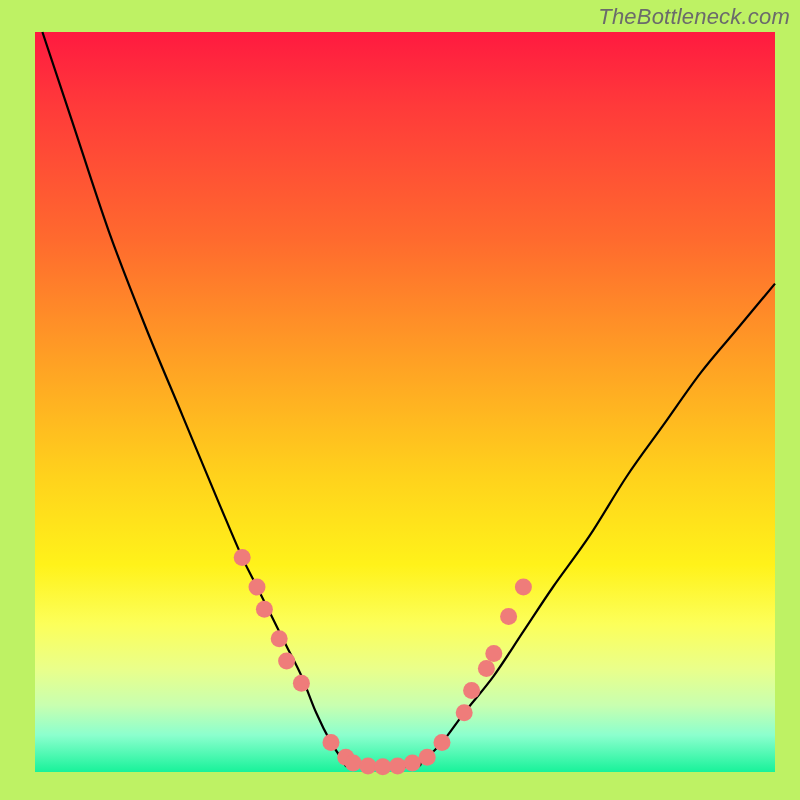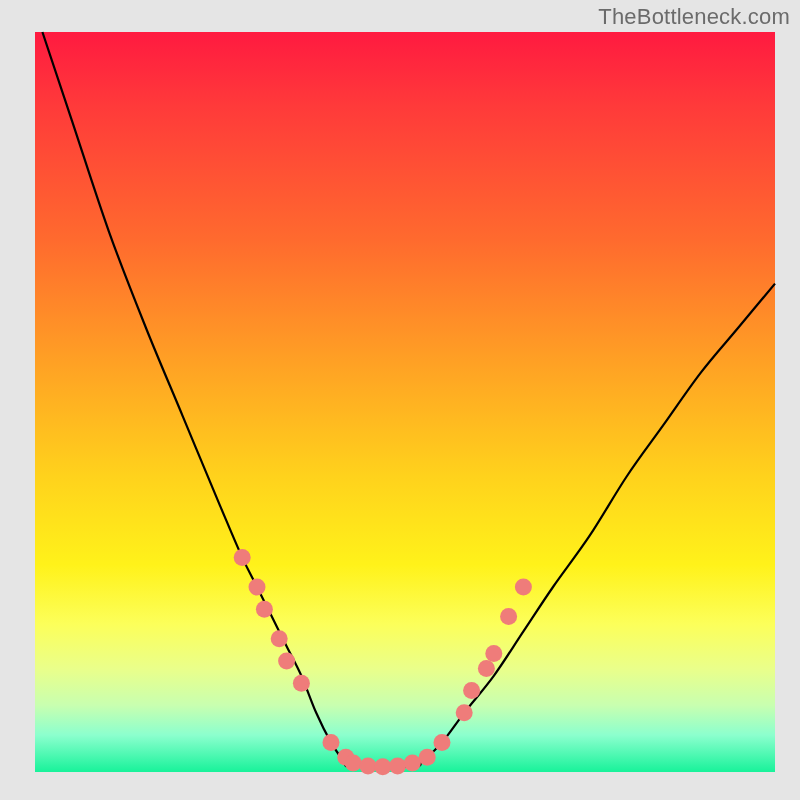--- a/index.html
+++ b/index.html
@@ -8,21 +8,22 @@
     width: 800px;
     height: 800px;
     overflow: hidden;
     background: #000;
     font-family: Arial, Helvetica, sans-serif;
   }
   .stage {
     position: relative;
     width: 800px;
     height: 800px;
-    background: #e5e5e5;
+    background: #bef264;
+    font-style: italic;
   }
   .plot {
     position: absolute;
     left: 35px;
     top: 32px;
     width: 740px;
     height: 740px;
     background: linear-gradient(
       to bottom,
       #ff1a40 0%,

